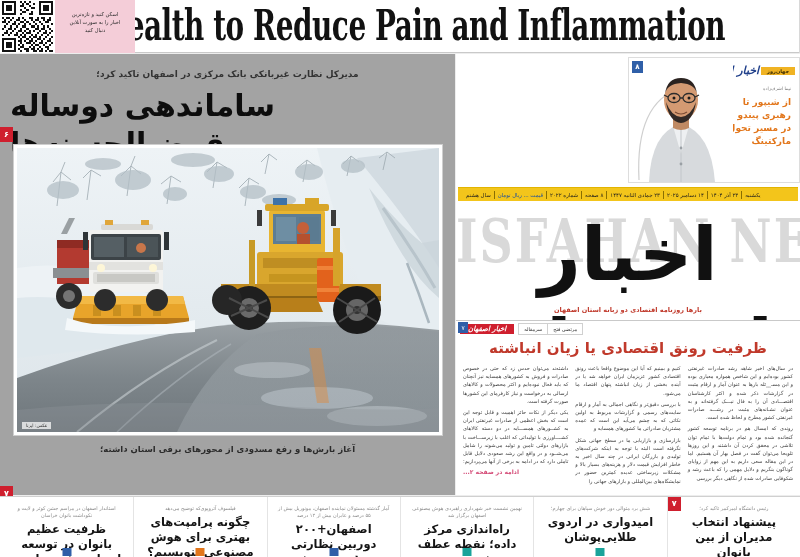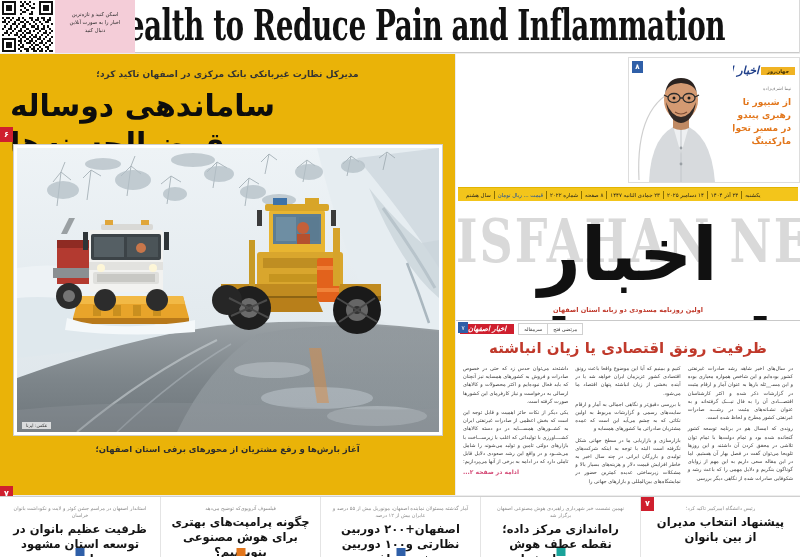--- a/index.html
+++ b/index.html
@@ -41,21 +41,21 @@
   .qr-note span { font-size:5.2px; color:#2a2a2a; line-height:7px; white-space:nowrap; }
   .qr-badge {
     position:absolute; bottom:2px; left:42px;
     background:#d42a3c; color:#fff; font-size:7px; font-weight:bold;
     width:11px; height:11px; line-height:11px; text-align:center;
   }
   .qr-box { width:55px; height:53px; position:relative; background:#fff; overflow:hidden; }
   .qr-box svg { position:absolute; left:2px; top:1px; }
 
   
-  .left-col { position:absolute; left:0; top:54px; width:455px; height:441px; background:#eab308; }
+  .left-col { position:absolute; left:0; top:54px; width:455px; height:441px; background:#a3a3a3; }
   .kicker-top {
     text-align:center; font-size:9px; color:#333; padding:14px 16px 0 16px;
     line-height:13px; font-weight:600;
   }
   .main-headline {
     text-align:left; font-size:30px; font-weight:bold; color:#0d0d0d;
     padding:6px 10px 0 10px; line-height:38px; letter-spacing:-0.5px;
   }
   .pagebadge {
     position:absolute; width:13px; height:15px; background:#cf1f2e;
@@ -550,21 +550,21 @@
             <path d="M320 150 L360 174"></path>
               <path d="M322 174 L358 150"></path>
           </g>
         </g>
 
         <path d="M0 262 Q120 250 260 258 Q360 264 422 260 L422 284 L0 284 Z" fill="#8e969b" opacity="0.35"></path>
       </svg>
       <div class="photo-credit">عکس: ایرنا</div>
     </div>
 
-    <div class="photo-caption">آغاز بارش‌ها و رفع مشتریان از محورهای برفی استان اصفهان؛</div>
+    <div class="photo-caption">آغاز بارش‌ها و رفع مسدودی از محورهای برفی استان داشته؛</div>
     <div class="pagebadge badge-7">۷</div>
   </div>
 
   <div class="right-col">
 
     <div class="rc-top">
 
       <div class="promo-box">
         <div class="promo-badge">۸</div>
         <div class="promo-logo-bar">
@@ -619,21 +619,21 @@
       <span>۲۳ جمادی الثانیه ۱۴۴۷</span>
       <span>۸ صفحه</span>
       <span>شماره ۲۰۲۲</span>
       <span class="price">قیمت ... ریال تومان</span>
       <span>سال هشتم</span>
     </div>
 
     <div class="masthead">
       <div class="masthead-watermark">ISFAHAN NEWS</div>
       <div class="masthead-ar">اخبار اصفهان</div>
-      <div class="masthead-sub">اولین روزنامه مسدودی دو زبانه استان اصفهان</div>
+      <div class="masthead-sub">بارها روزنامه اقتصادی دو زبانه استان اصفهان</div>
     </div>
 
     <div class="edit-bar">
       <div class="edit-badge-right">۷</div>
       <div class="edit-tags">
         <span>مرتضی فتح</span>
         <span>سرمقاله</span>
       </div>
       <div class="edit-logo">اخبار اصفهان</div>
     </div>
@@ -658,20 +658,25 @@
     </div>
   </div>
 
   <div class="bottom-strip">
     <div class="strip-item">
       <div class="badge-7b">۷</div>
       <div class="strip-kicker">رئیس دانشگاه امیرکبیر تاکید کرد؛</div>
       <div class="strip-title">پیشنهاد انتخاب مدیران از بین بانوان</div>
     </div>
     <div class="strip-item">
+      <div class="strip-kicker">شش برد متوالی دور خوش سپاهان برای چهارم؛</div>
+      <div class="strip-title">امیدواری در اردوی طلایی‌پوشان</div>
+      <div class="strip-marker" style="background:#1aa39a"></div>
+    </div>
+    <div class="strip-item">
       <div class="strip-kicker">نهمین نشست خبر شهرداری راهبردی هوش مصنوعی اصفهان برگزار شد</div>
       <div class="strip-title">راه‌اندازی مرکز داده؛ نقطه عطف هوش مصنوعی اصفهان</div>
       <div class="strip-marker" style="background:#1aa39a"></div>
     </div>
     <div class="strip-item">
       <div class="strip-kicker">آمار گذشته مسئولان نماینده اصفهان، مونوریل بیش از ۵۵ درصد و عابران بیش از ۱۲ درصد</div>
       <div class="strip-title">اصفهان+۲۰۰ دوربین نظارتی و۱۰۰ دوربین ثبت تخلف</div>
       <div class="strip-marker" style="background:#2f5fa8"></div>
     </div>
     <div class="strip-item">

